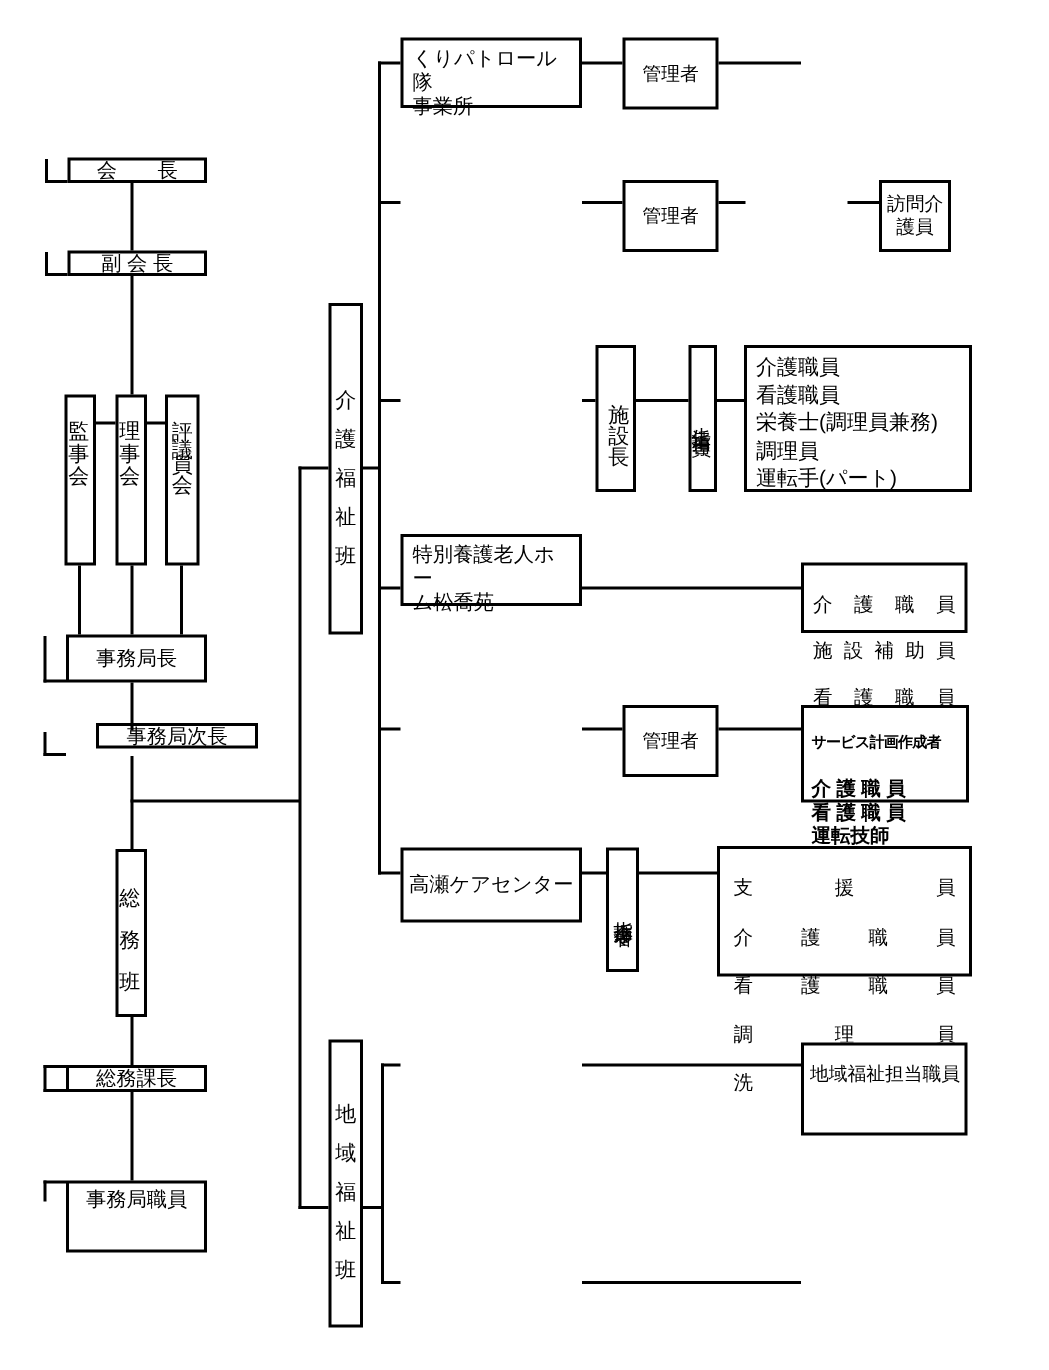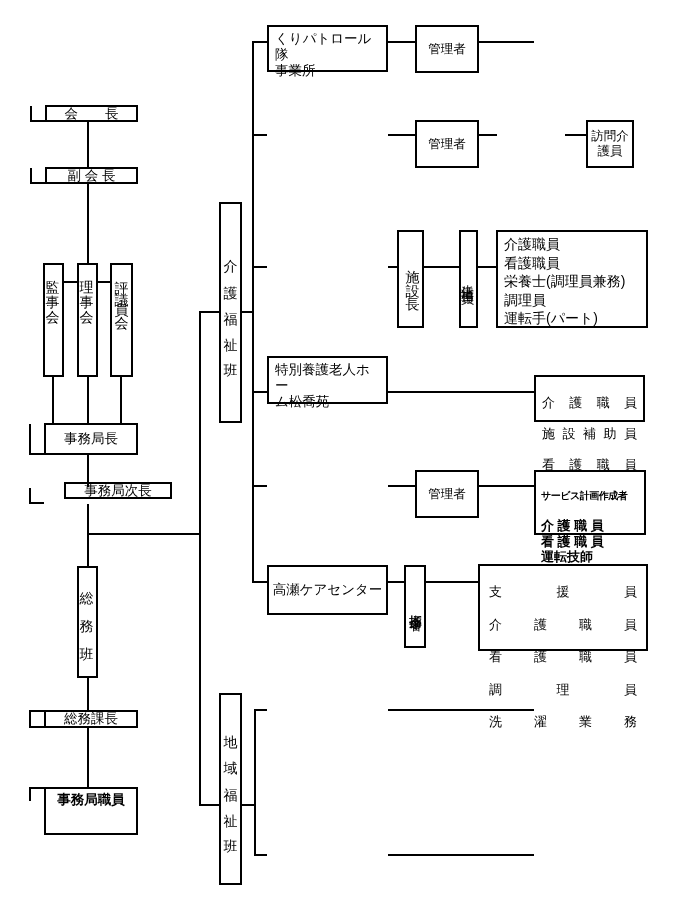--- a/index.html
+++ b/index.html
@@ -58,21 +58,21 @@
   <div class="bk" style="left:29px;top:424px;width:15px;height:31px;"></div>
 
   <div class="bx cen" style="left:44px;top:482px;width:108px;height:17px;margin-left:20px;"><span>事務局次長</span></div>
   <div class="bk" style="left:29px;top:488px;width:15px;height:16px;"></div>
 
   <div class="bx vbox vc ls28" style="left:77px;top:566px;width:21px;height:112px;"><span>総務班</span></div>
 
   <div class="bx cen" style="left:44px;top:710px;width:94px;height:18px;"><span>総務課長</span></div>
   <div class="bk-tb" style="left:29px;top:710px;width:15px;height:18px;"></div>
 
-  <div class="bx topcen" style="left:44px;top:787px;width:94px;height:48px;font-weight:bold;"><span>事務局職員</span></div>
+  <div class="bx topcen" style="left:44px;top:787px;width:94px;height:48px;"><span>事務局職員</span></div>
   <div class="bk-t" style="left:29px;top:787px;width:15px;height:14px;"></div>
 
   <div class="bx vbox vc ls26" style="left:219px;top:202px;width:23px;height:221px;"><span>介護福祉班</span></div>
   <div class="bx vbox vc ls26" style="left:219px;top:693px;width:23px;height:192px;"><span>地域福祉班</span></div>
 
   <div class="bx topleft" style="left:267px;top:25px;width:121px;height:47px;"><span>くりパトロール隊
 事業所</span></div>
   <div class="bx cen f125" style="left:415px;top:25px;width:64px;height:48px;"><span>管理者</span></div>
 
   <div class="bx cen f125" style="left:415px;top:120px;width:64px;height:48px;"><span>管理者</span></div>
@@ -105,20 +105,21 @@
   <div class="bx cen" style="left:267px;top:565px;width:121px;height:50px;"><span>高瀬ケアセンター</span></div>
   <div class="bx vbox vc ls1 f13" style="left:404px;top:565px;width:22px;height:83px;"><span>指揮命令者</span></div>
   <div class="bx jwrap jwrap6" style="left:478px;top:564px;width:170px;height:87px;padding-left:9px;padding-right:9px;">
     <div class="jline">支 援 員</div>
     <div class="jline">介 護 職 員</div>
     <div class="jline">看 護 職 員</div>
     <div class="jline">調 理 員</div>
     <div class="jline">洗 濯 業 務</div>
   </div>
 
+  <div class="bx f125" style="left:534px;top:695px;width:111px;height:62px;padding:12px 0 0 4px;"><span>地域福祉担当職員</span></div>
 
 
   <div class="vl" style="left:87px;top:122px;height:45px;"></div>
   <div class="vl" style="left:87px;top:184px;height:79px;"></div>
   <div class="hl" style="left:64px;top:281px;width:13px;"></div>
   <div class="hl" style="left:98px;top:281px;width:12px;"></div>
   <div class="vl" style="left:52px;top:377px;height:46px;"></div>
   <div class="vl" style="left:87px;top:377px;height:46px;"></div>
   <div class="vl" style="left:120px;top:377px;height:46px;"></div>
   <div class="vl" style="left:87px;top:455px;height:32px;"></div>

